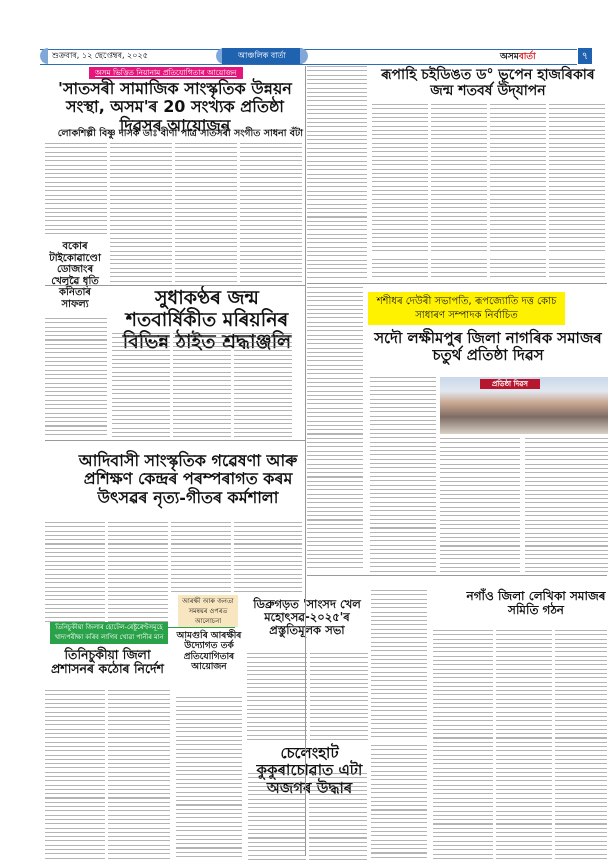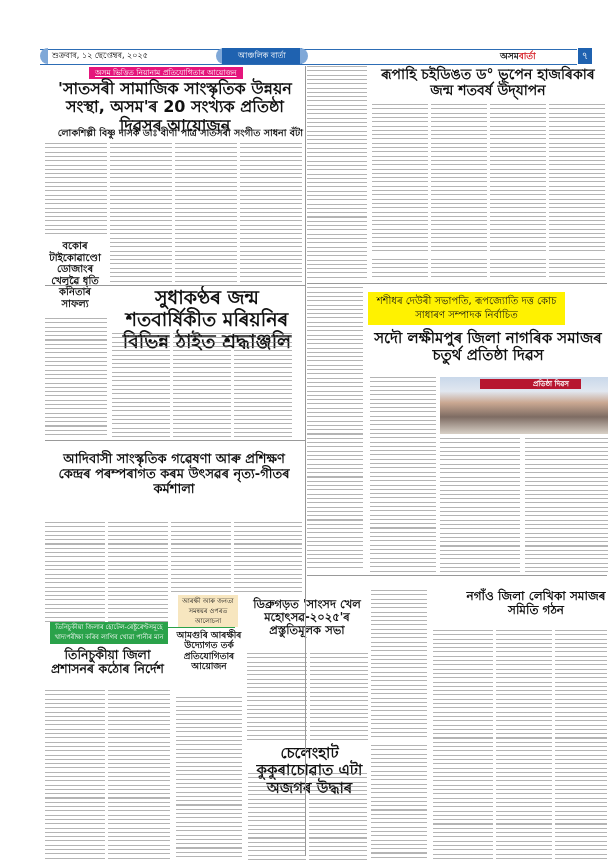--- a/index.html
+++ b/index.html
@@ -61,25 +61,25 @@
 <div class="abs col" style="left:112px;top:333px;width:58px;height:105px;"></div>
 <div class="abs col" style="left:173px;top:333px;width:58px;height:105px;"></div>
 <div class="abs col" style="left:234px;top:333px;width:58px;height:105px;"></div>
 
 <div class="abs col" style="left:307px;top:283px;width:56px;height:288px;"></div>
 <div class="abs yellow" style="left:368px;top:292px;width:197px;height:33px;"></div>
 <div class="abs head" style="left:370px;top:294px;width:193px;font-size:10px;line-height:14px;font-weight:normal;">শশীধৰ দেউৰী সভাপতি, ৰূপজ্যোতি দত্ত কোচ সাধাৰণ সম্পাদক নিৰ্বাচিত</div>
 <div class="abs head" style="left:368px;top:330px;width:240px;font-size:15px;">সদৌ লক্ষীমপুৰ জিলা নাগৰিক সমাজৰ চতুৰ্থ প্ৰতিষ্ঠা দিৱস</div>
 <div class="abs col" style="left:370px;top:377px;width:66px;height:195px;"></div>
 <div class="abs photo" style="left:440px;top:377px;width:168px;height:57px;"></div>
-<div class="abs banner" style="left:480px;top:379px;width:60px;padding-left:41px;">প্ৰতিষ্ঠা দিৱস</div>
+<div class="abs banner" style="left:480px;top:379px;width:60px;">প্ৰতিষ্ঠা দিৱস</div>
 <div class="abs col" style="left:440px;top:438px;width:80px;height:134px;"></div>
 <div class="abs col" style="left:525px;top:438px;width:83px;height:134px;"></div>
 
-<div class="abs head" style="left:45px;top:452px;width:258px;font-size:13px;">আদিবাসী সাংস্কৃতিক গৱেষণা আৰু প্ৰশিক্ষণ কেন্দ্ৰৰ পৰম্পৰাগত কৰম উৎসৱৰ নৃত্য-গীতৰ কৰ্মশালা</div>
+<div class="abs head" style="left:59px;top:452px;width:258px;font-size:16px;">আদিবাসী সাংস্কৃতিক গৱেষণা আৰু প্ৰশিক্ষণ কেন্দ্ৰৰ পৰম্পৰাগত কৰম উৎসৱৰ নৃত্য-গীতৰ কৰ্মশালা</div>
 <div class="abs col" style="left:45px;top:522px;width:60px;height:100px;"></div>
 <div class="abs col" style="left:108px;top:522px;width:60px;height:100px;"></div>
 <div class="abs col" style="left:171px;top:522px;width:60px;height:72px;"></div>
 <div class="abs col" style="left:234px;top:522px;width:68px;height:72px;"></div>
 
 <div class="abs beige" style="left:178px;top:595px;width:60px;height:32px;"></div>
 <div class="abs head" style="left:178px;top:596px;width:60px;font-size:6.5px;line-height:10px;font-weight:normal;">আৰক্ষী আৰু জনতা সমন্বয়ৰ ওপৰত আলোচনা</div>
 <div class="abs" style="left:50px;top:627px;width:185px;height:1px;background:#2aa24a;"></div>
 
 <div class="abs greenbox" style="left:50px;top:622px;width:118px;height:22px;">তিনিচুকীয়া জিলাৰ হোটেল-ৰেষ্টুৰেণ্টসমূহে খাদ্যপৰীক্ষা কৰিব লাগিব খোৱা পানীৰ মান</div>

